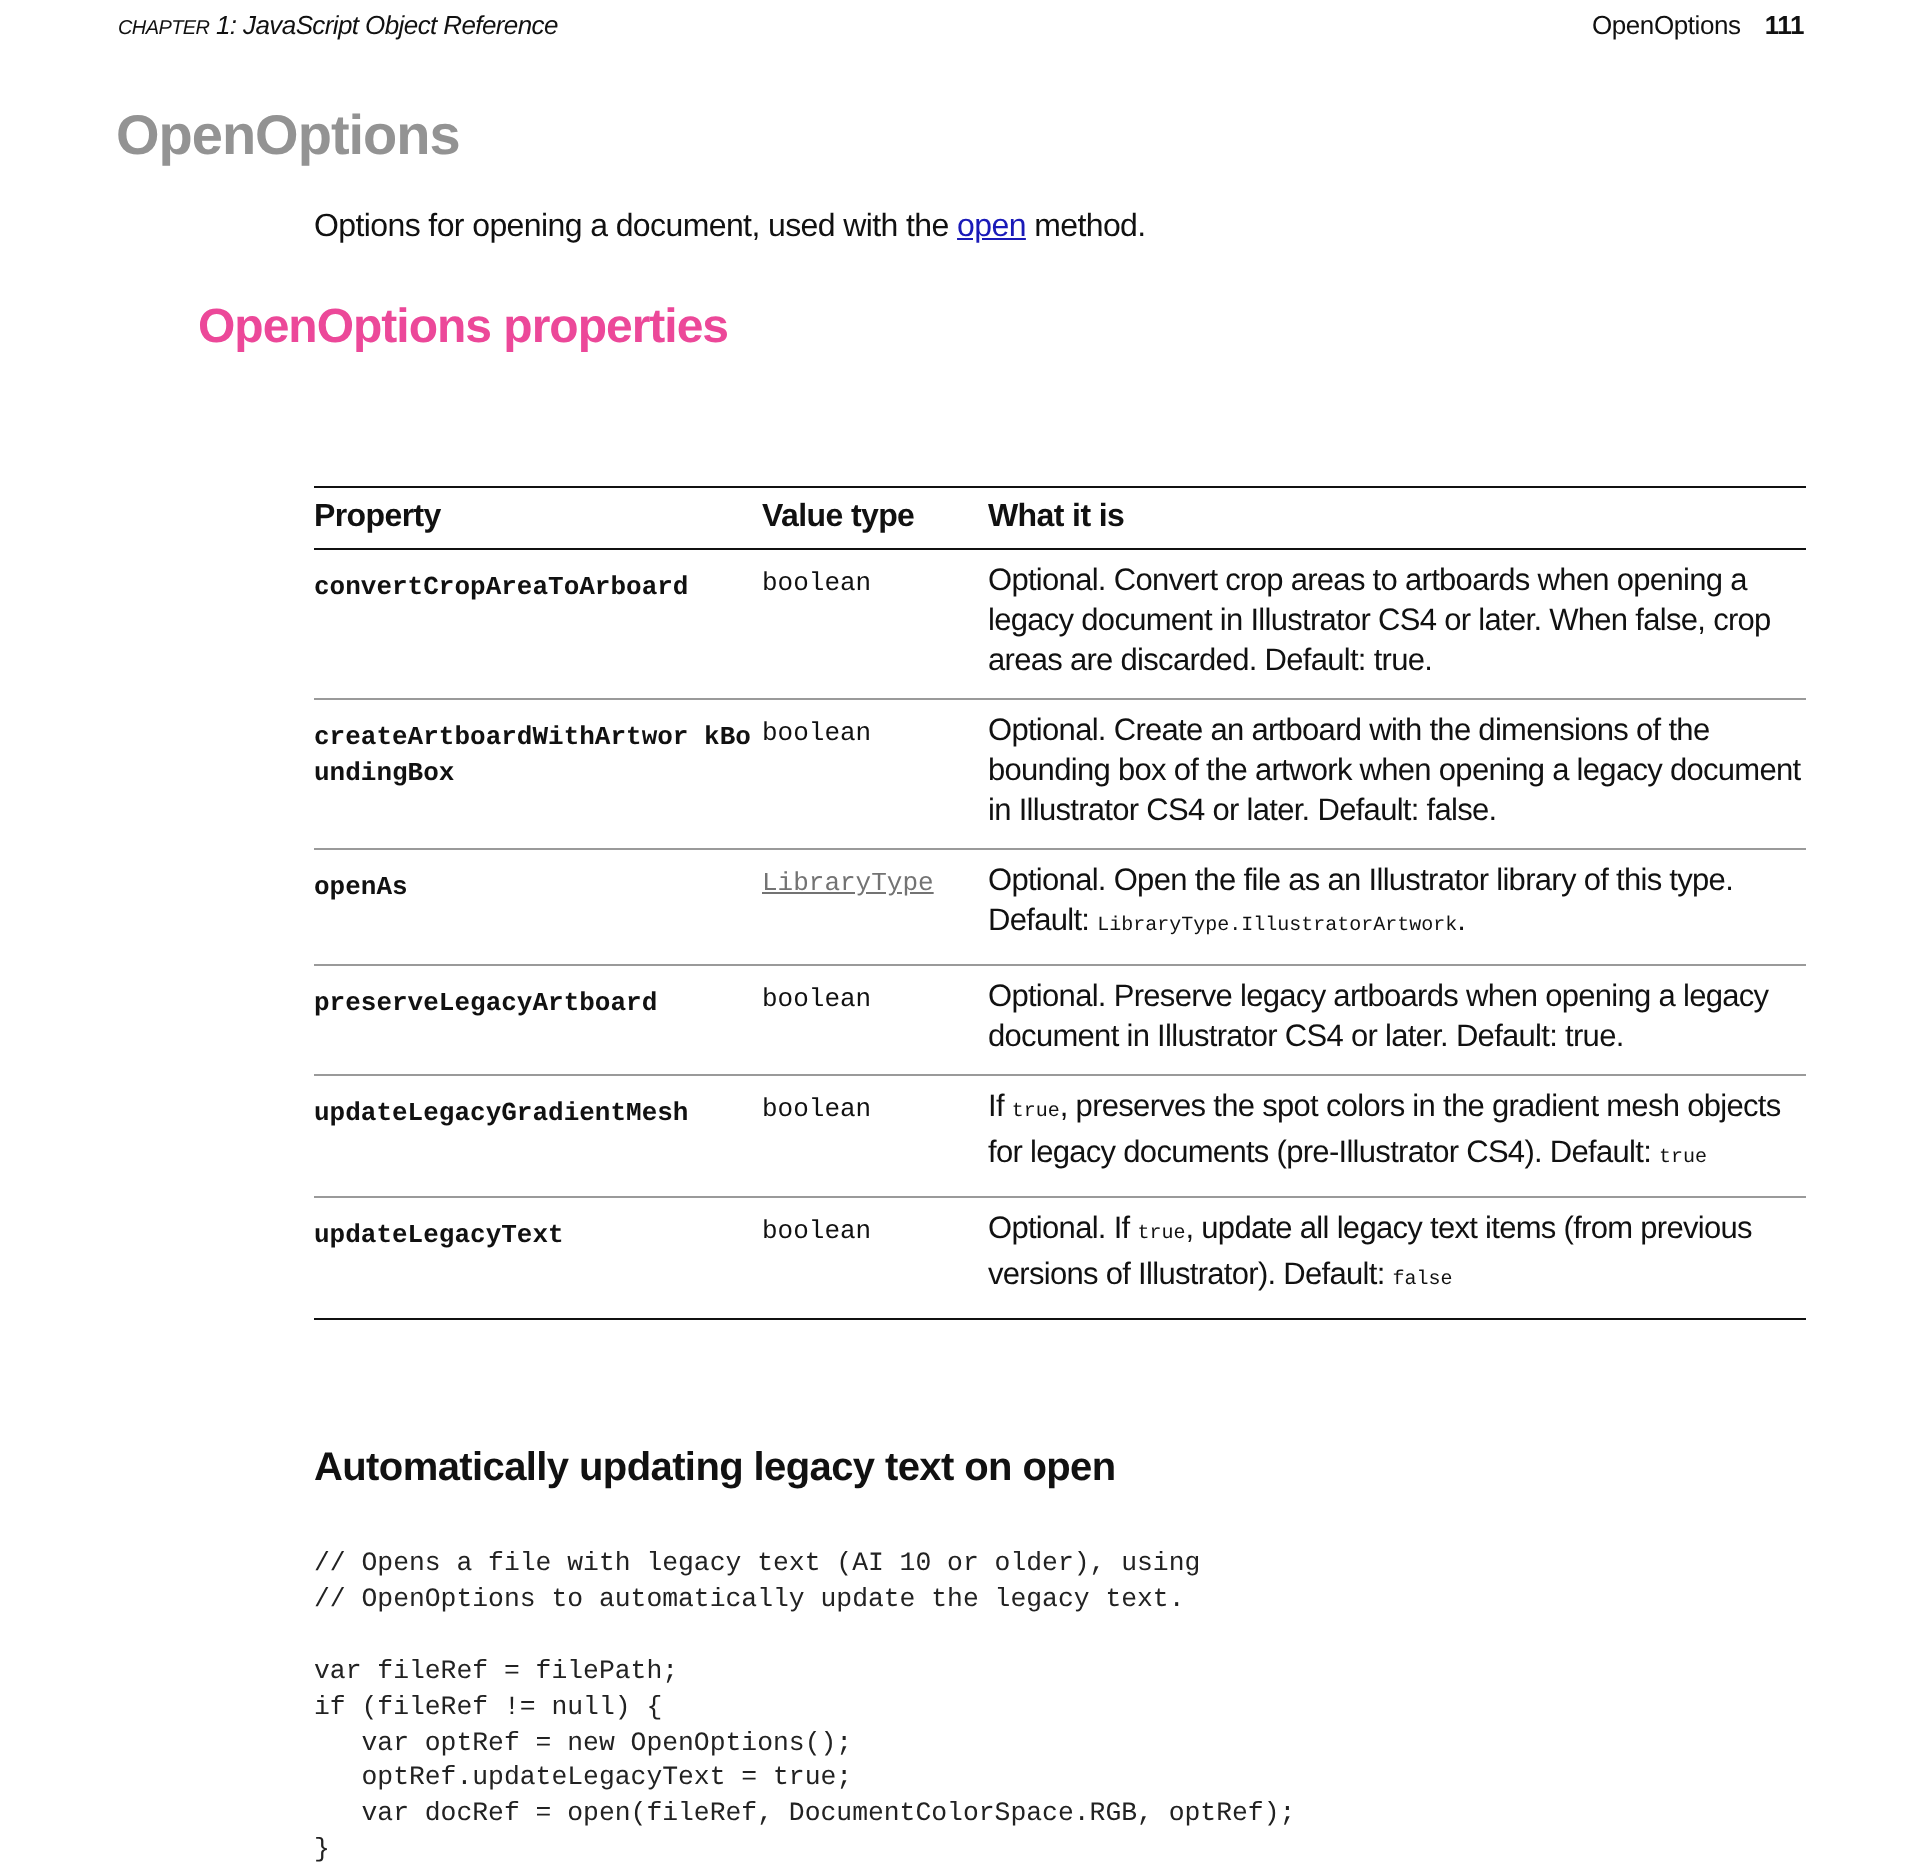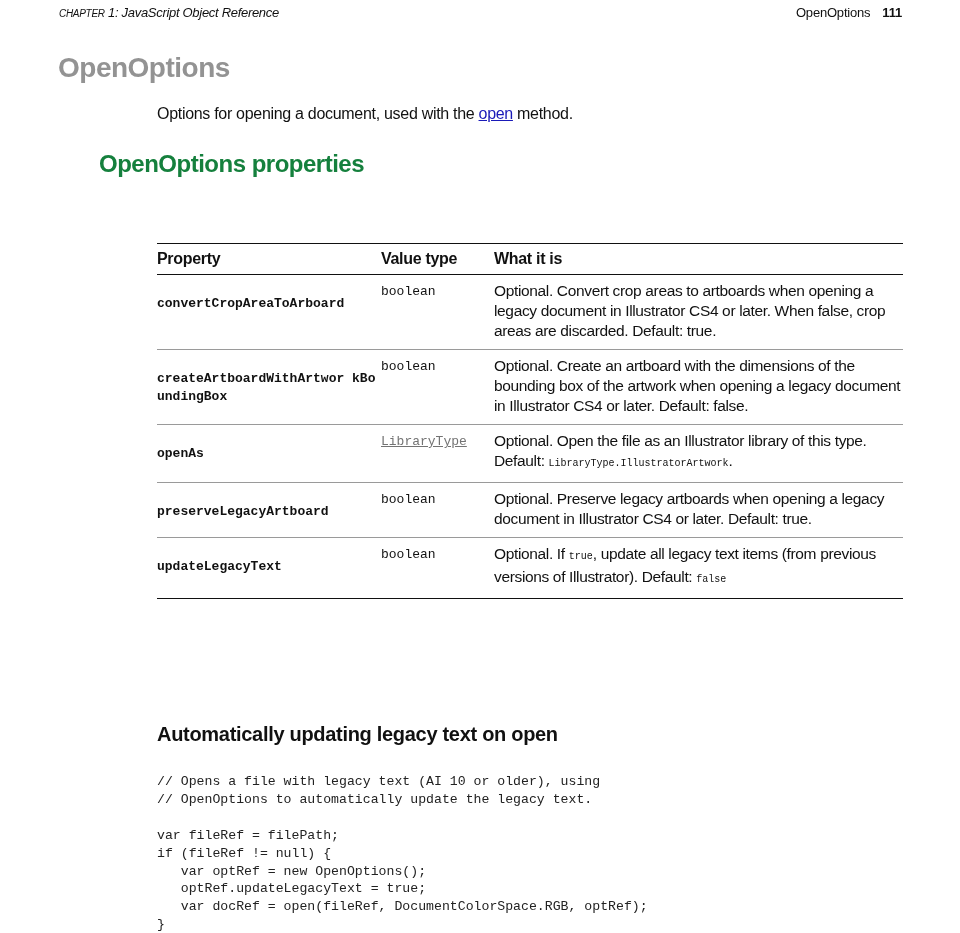--- a/index.html
+++ b/index.html
@@ -5,26 +5,26 @@
   html, body { margin: 0; padding: 0; background: #ffffff; }
   body { width: 960px; height: 933px; position: relative; overflow: hidden; font-family: "Liberation Sans", sans-serif; color: #111; }
   .run-header { position: absolute; top: 5px; left: 59px; right: 58px; height: 18px; font-size: 13px; }
   .run-left { position: absolute; left: 0; top: 0; font-style: italic; letter-spacing: -0.3px; }
   .run-left .sc { font-size: 10px; text-transform: uppercase; }
   .run-right { position: absolute; right: 0; top: 0; letter-spacing: -0.2px; }
   .run-right .pg { font-weight: bold; margin-left: 12px; }
   .h1 { position: absolute; top: 52px; left: 58px; font-size: 28px; font-weight: bold; color: #939393; letter-spacing: -0.5px; }
   .intro { position: absolute; top: 105px; left: 157px; font-size: 16px; letter-spacing: -0.3px; }
   .intro a { color: #1a1ab8; }
-  .h2 { position: absolute; top: 150px; left: 99px; font-size: 24px; font-weight: bold; color: #15803d; letter-spacing: -0.5px; }
+  .h2 { position: absolute; top: 150px; left: 99px; font-size: 24px; font-weight: bold; color: #ec4899; letter-spacing: -0.5px; }
   table { position: absolute; top: 213px; left: 157px; width: 746px; border-collapse: collapse; margin-top: 30px; }
   th { text-align: left; font-size: 16px; font-weight: bold; padding: 6px 0 6px 0; border-top: 1.5px solid #111; border-bottom: 1.5px solid #111; letter-spacing: -0.3px; }
   td { vertical-align: top; padding: 6px 0 8px 0; border-bottom: 1px solid #9a9a9a; font-size: 15.5px; line-height: 20px; letter-spacing: -0.35px; }
   tr.last td { border-bottom: 1.5px solid #111; }
-  td.prop { width: 224px; font-family: "Liberation Mono", monospace; font-weight: bold; font-size: 13px; line-height: 18px; letter-spacing: 0; padding-top: 20px; }
+  td.prop { width: 224px; font-family: "Liberation Mono", monospace; font-weight: bold; font-size: 13px; line-height: 18px; letter-spacing: 0; padding-top: 10px; }
   td.type { width: 113px; font-family: "Liberation Mono", monospace; font-size: 13px; line-height: 18px; letter-spacing: 0; padding-top: 8px; }
   td.type a { color: #737373; text-decoration: underline; }
   td.desc code { font-family: "Liberation Mono", monospace; font-size: 10px; letter-spacing: 0; }
   .h3 { position: absolute; top: 723px; left: 157px; font-size: 20px; font-weight: bold; letter-spacing: -0.3px; }
   pre { position: absolute; top: 773px; left: 157px; margin: 0; font-family: "Liberation Mono", monospace; font-size: 13.2px; line-height: 17.9px; color: #222; }
 </style>
 </head>
 <body>
 
 <div class="run-header">
@@ -60,20 +60,25 @@
     <tr>
       <td class="prop">openAs</td>
       <td class="type"><a href="#">LibraryType</a></td>
       <td class="desc"><span>Optional. Open the file as an Illustrator library of this type. Default: </span><code>LibraryType.IllustratorArtwork</code><span>.</span></td>
     </tr>
     <tr>
       <td class="prop">preserveLegacyArtboard</td>
       <td class="type">boolean</td>
       <td class="desc">Optional. Preserve legacy artboards when opening a legacy document in Illustrator CS4 or later. Default: true.</td>
     </tr>
+    <tr>
+      <td class="prop">updateLegacyGradientMesh</td>
+      <td class="type">boolean</td>
+      <td class="desc"><span>If </span><code>true</code><span>, preserves the spot colors in the gradient mesh objects for legacy documents (pre-Illustrator CS4). Default: </span><code>true</code></td>
+    </tr>
     <tr class="last">
       <td class="prop">updateLegacyText</td>
       <td class="type">boolean</td>
       <td class="desc"><span>Optional. If </span><code>true</code><span>, update all legacy text items (from previous versions of Illustrator). Default: </span><code>false</code></td>
     </tr>
   </tbody>
 </table>
 
 <div class="h3">Automatically updating legacy text on open</div>
 

